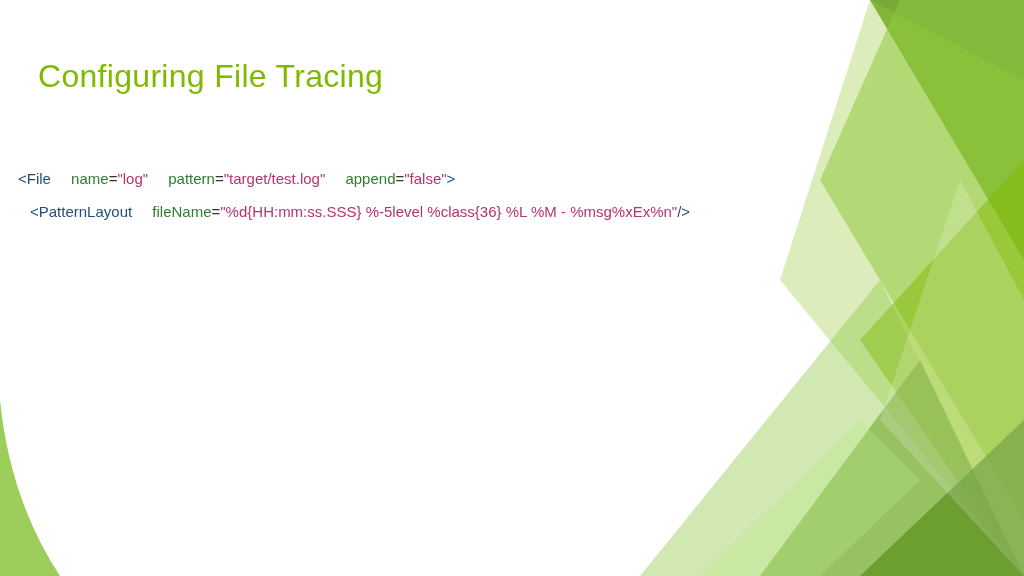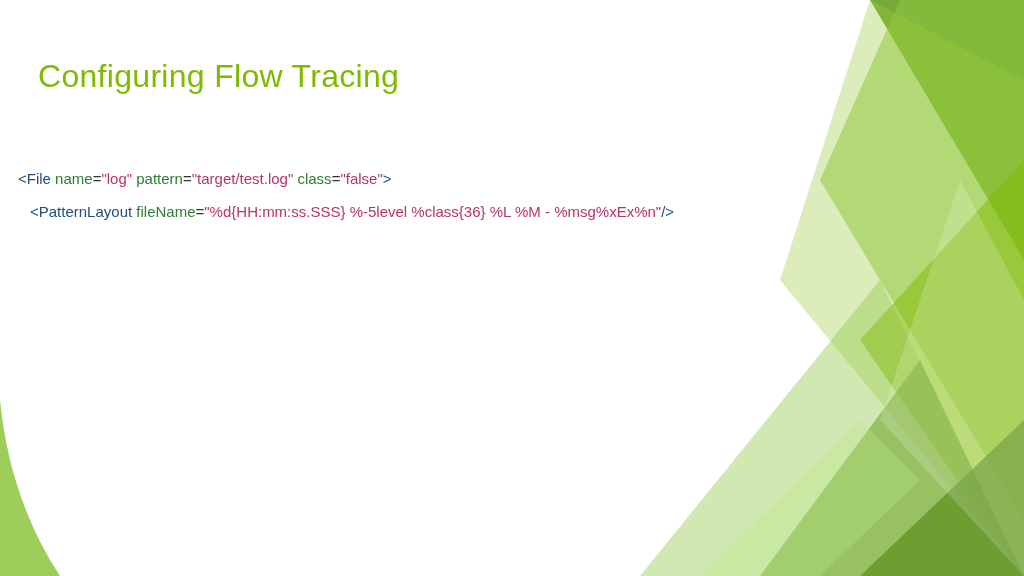--- a/index.html
+++ b/index.html
@@ -29,21 +29,21 @@
       position: absolute;
       top: 162px;
       left: 18px;
       font-family: "Segoe UI", Tahoma, sans-serif;
       font-size: 15px;
       line-height: 2.2;
     }
     .code-line { white-space: nowrap; }
     .indent { padding-left: 12px; }
     .tag    { color: #1f4e79; }
-    .attr   { color: #2e7d32; }
+    .attr   { color: #2e7d32; margin-left: 16px; }
     .eq     { color: #333; }
     .val    { color: #b8336a; }
   </style>
 </head>
 <body>
 
 <svg class="decoration" width="1024" height="576" viewBox="0 0 1024 576">
 
   <path d="M 0 400 Q 10 500 60 576 L 0 576 Z" fill="#8cc63f" opacity="0.85"></path>
 
@@ -51,22 +51,22 @@
   <polygon points="1024,0 900,0 820,180 1024,520" fill="#8cc63f" opacity="0.55"></polygon>
   <polygon points="1024,80 870,0 780,280 1024,576" fill="#9ccc3c" opacity="0.35"></polygon>
   <polygon points="1024,160 860,340 1024,576" fill="#7fba00" opacity="0.5"></polygon>
   <polygon points="1024,576 640,576 880,280" fill="#8cc63f" opacity="0.4"></polygon>
   <polygon points="1024,576 760,576 920,360" fill="#6aa121" opacity="0.55"></polygon>
   <polygon points="1024,576 860,576 1024,420" fill="#5a8f1e" opacity="0.7"></polygon>
   <polygon points="820,576 700,576 860,420 920,480" fill="#b8e986" opacity="0.35"></polygon>
   <polygon points="1024,300 960,180 880,420 1024,576" fill="#ffffff" opacity="0.18"></polygon>
 </svg>
 
-<h1 class="title">Configuring Flow Tracing</h1>
+<h1 class="title">Configuring File Tracing</h1>
 
 <div class="code-block">
   <div class="code-line">
-    <span class="tag">&lt;File </span><span class="attr">name</span><span class="eq">=</span><span class="val">"log"</span><span> </span><span class="attr">pattern</span><span class="eq">=</span><span class="val">"target/test.log"</span><span> </span><span class="attr">class</span><span class="eq">=</span><span class="val">"false"</span><span class="tag">&gt;</span>
+    <span class="tag">&lt;File </span><span class="attr">name</span><span class="eq">=</span><span class="val">"log"</span><span> </span><span class="attr">pattern</span><span class="eq">=</span><span class="val">"target/test.log"</span><span> </span><span class="attr">append</span><span class="eq">=</span><span class="val">"false"</span><span class="tag">&gt;</span>
   </div>
   <div class="code-line indent">
     <span class="tag">&lt;PatternLayout </span><span class="attr">fileName</span><span class="eq">=</span><span class="val">"%d{HH:mm:ss.SSS} %-5level %class{36} %L %M - %msg%xEx%n"</span><span class="tag">/&gt;</span>
   </div>
 </div>
 
 </body></html>

